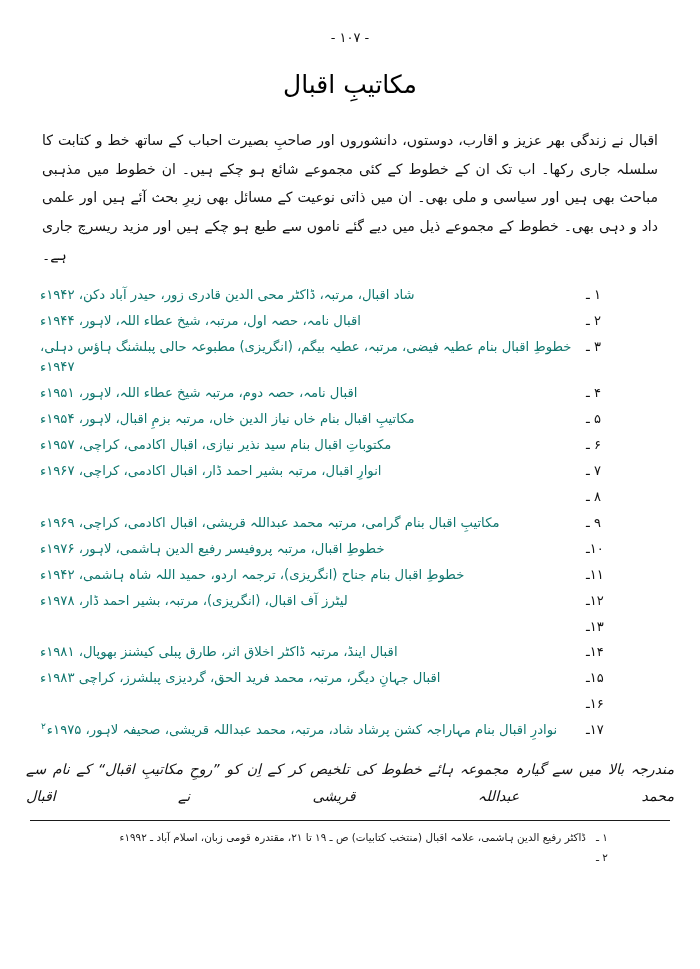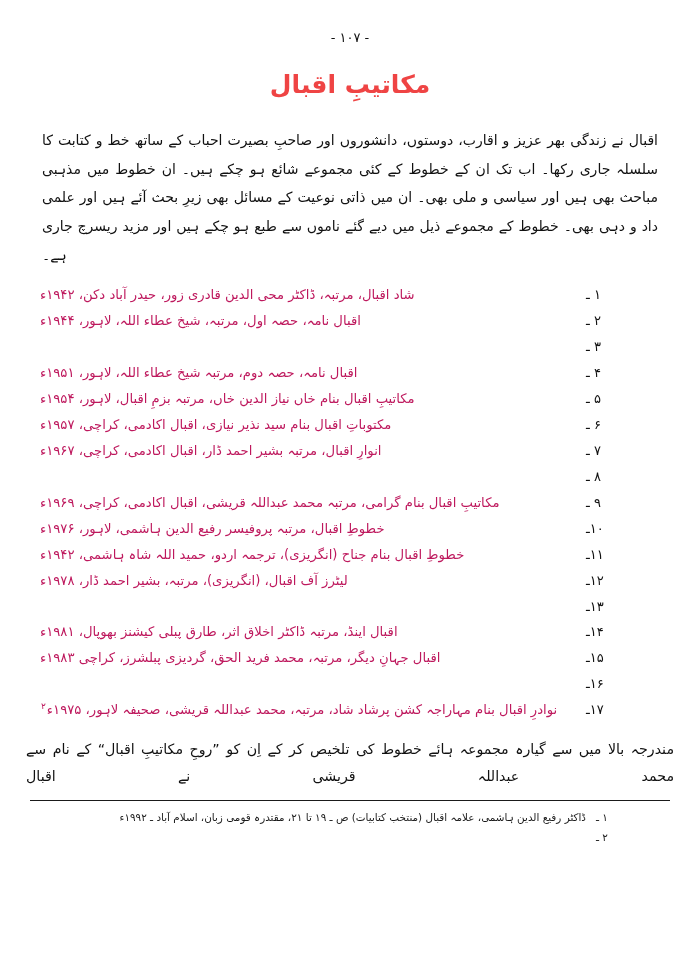--- a/index.html
+++ b/index.html
@@ -33,25 +33,25 @@
     margin: 0;
     padding-top: 30px;
     height: 20px;
     color: #111;
   }
 
   
   .page-title {
     text-align: center;
     font-size: 25px;
-    font-weight: bold;
+    font-weight: normal;
     margin: 20px 0 0 0;
     letter-spacing: 1px;
     line-height: 1.2;
-    color: #ef4444;
+    color: #000000;
   }
 
   
   .intro {
     margin: 26px 42px 0 42px;
     font-size: 14px;
     line-height: 2.05;
     text-align: justify;
     text-align-last: left;
     direction: rtl;
@@ -79,37 +79,38 @@
     box-sizing: border-box;
     font-size: 13px;
     white-space: nowrap;
     color: #111;
   }
   .biblio-text {
     flex: 1 1 auto;
     text-align: left;
     direction: rtl;
     unicode-bidi: isolate;
-    color: #be185d;
+    color: #0f766e;
   }
   .fn-marker {
     font-size: 9px;
     vertical-align: super;
     padding: 0 1px;
   }
 
   
   .closing {
     margin: 16px 26px 0 26px;
     font-size: 14.2px;
     line-height: 1.9;
     direction: rtl;
     text-align: justify;
     text-align-last: justify;
     color: #111;
+    font-style: italic;
   }
 
   
   .fn-rule {
     margin: 10px 30px 0 30px;
     height: 0;
     border: 0;
     border-top: 1.4px solid #1a1a1a;
   }
   .footnotes {
@@ -155,20 +156,21 @@
       <div class="biblio-row">
         <span class="biblio-num">۱ ـ</span>
         <span class="biblio-text">شاد اقبال، مرتبہ، ڈاکٹر محی الدین قادری زور، حیدر آباد دکن، ۱۹۴۲ء</span>
       </div>
       <div class="biblio-row">
         <span class="biblio-num">۲ ـ</span>
         <span class="biblio-text">اقبال نامہ، حصہ اول، مرتبہ، شیخ عطاء اللہ، لاہور، ۱۹۴۴ء</span>
       </div>
       <div class="biblio-row">
         <span class="biblio-num">۳ ـ</span>
+        <span class="biblio-text">خطوطِ اقبال بنام عطیہ فیضی، مرتبہ، عطیہ بیگم، (انگریزی) مطبوعہ حالی پبلشنگ ہاؤس دہلی، ۱۹۴۷ء</span>
       </div>
       <div class="biblio-row">
         <span class="biblio-num">۴ ـ</span>
         <span class="biblio-text">اقبال نامہ، حصہ دوم، مرتبہ شیخ عطاء اللہ، لاہور، ۱۹۵۱ء</span>
       </div>
       <div class="biblio-row">
         <span class="biblio-num">۵ ـ</span>
         <span class="biblio-text">مکاتیبِ اقبال بنام خاں نیاز الدین خاں، مرتبہ بزمِ اقبال، لاہور، ۱۹۵۴ء</span>
       </div>
       <div class="biblio-row">

